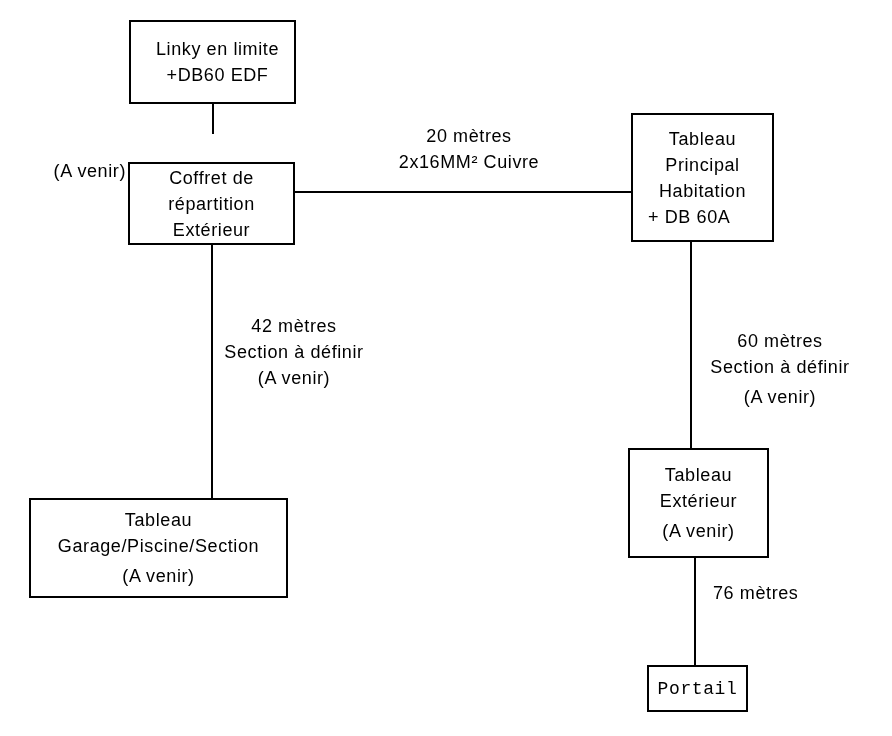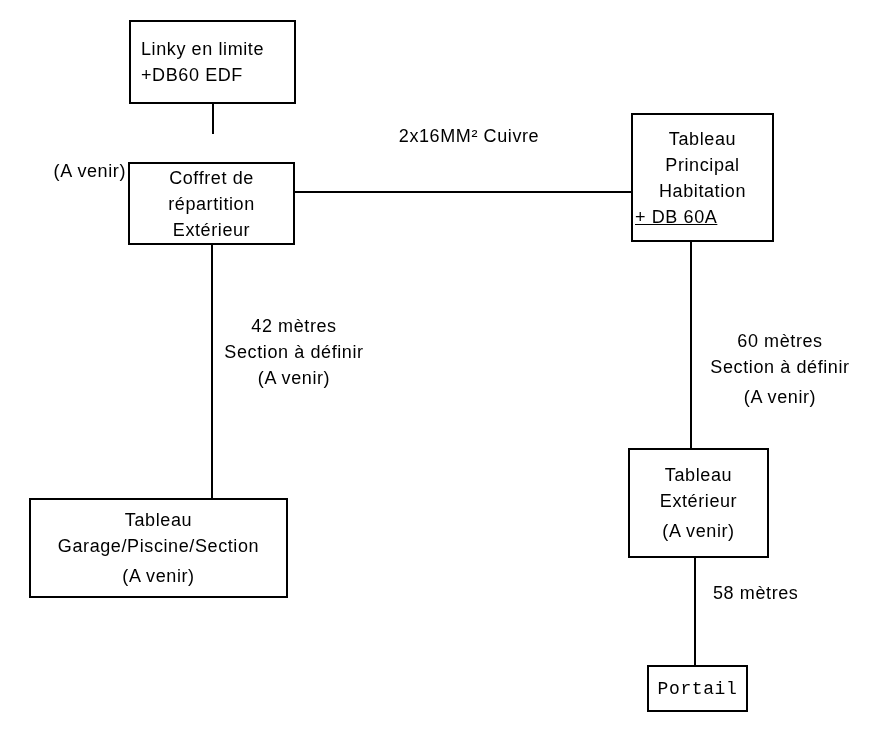--- a/index.html
+++ b/index.html
@@ -34,22 +34,21 @@
     align-items: flex-start;
     text-align: left;
     padding-left: 10px;
   }
   .node .line, .edge-label .line, .annotation .line {
     display: block;
     white-space: nowrap;
   }
   .line.self-left {
     align-self: flex-start;
-    padding-left: 2px;
-    text-decoration: underline;
+    padding-left: 15px;
   }
   .line.gap-top {
     margin-top: 4px;
   }
   .connector {
     position: absolute;
     background: #000000;
   }
   .edge-label {
     position: absolute;
@@ -57,21 +56,21 @@
   }
   .edge-label.text-left {
     text-align: left;
   }
   .annotation {
     position: absolute;
     text-align: right;
   }
 
   
-  #node-linky      { left: 129px; top: 20px;  width: 167px; height: 84px; }
+  #node-linky      { left: 129px; top: 20px;  width: 167px; height: 84px; align-items: center; }
   #node-coffret    { left: 128px; top: 134px; width: 167px; height: 83px; margin-top: 28px; }
   #node-principal  { left: 631px; top: 113px; width: 143px; height: 129px; }
   #node-garage     { left: 29px;  top: 498px; width: 259px; height: 100px; }
   #node-exterieur  { left: 628px; top: 448px; width: 141px; height: 110px; }
   #node-portail    { left: 647px; top: 665px; width: 101px; height: 47px; font-family: Liberation Mono, monospace; }
 
   
   #conn-linky-coffret      { left: 212px; top: 104px; width: 2px;   height: 30px; }
   #conn-coffret-principal  { left: 295px; top: 191px; width: 336px; height: 2px; }
   #conn-coffret-garage     { left: 211px; top: 217px; width: 2px;   height: 281px; }
@@ -124,36 +123,37 @@
     <span class="line">Tableau</span>
     <span class="line">Extérieur</span>
     <span class="line gap-top">(A venir)</span>
   </div>
 
   <div class="node" id="node-portail">
     <span class="line">Portail</span>
   </div>
 
   <div class="edge-label" id="label-20m">
+    <span class="line">20 mètres</span>
     <span class="line">2x16MM² Cuivre</span>
   </div>
 
   <div class="edge-label" id="label-35m">
     <span class="line">42 mètres</span>
     <span class="line">Section à définir</span>
     <span class="line">(A venir)</span>
   </div>
 
   <div class="edge-label" id="label-40m">
     <span class="line">60 mètres</span>
     <span class="line">Section à définir</span>
     <span class="line gap-top">(A venir)</span>
   </div>
 
   <div class="edge-label text-left" id="label-45m">
-    <span class="line">58 mètres</span>
+    <span class="line">76 mètres</span>
   </div>
 
   <div class="annotation" id="label-avenir-left">
     <span class="line">(A venir)</span>
   </div>
 
 </div>
 
 </body></html>

